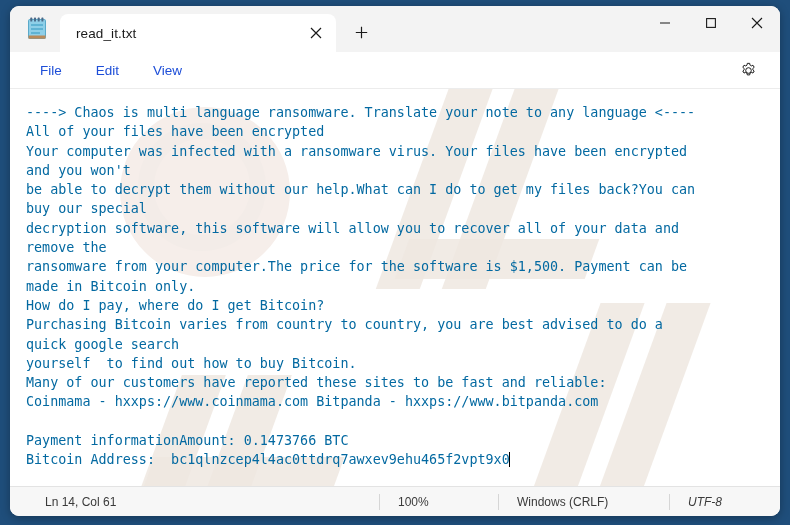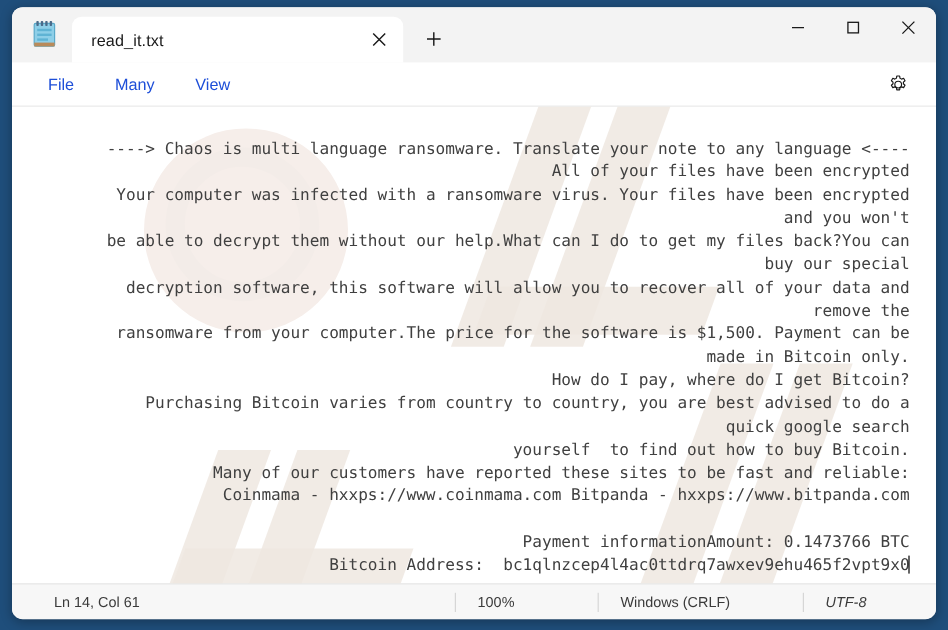--- a/index.html
+++ b/index.html
@@ -176,31 +176,30 @@
     background: #f6eeea;
   }
   .wm-ring {
     position: absolute;
     border-radius: 50%;
     border: 16px solid #f3ece8;
   }
 
   .editor-text {
     position: relative;
-    margin: 12px;
+    margin: 0;
     padding: 14px 10px 6px 16px;
     font-family: "DejaVu Sans Mono", "Liberation Mono", monospace;
     font-size: 13.4px;
     line-height: 19.3px;
-    color: #404040;
+    color: #0369a1;
     white-space: pre;
     letter-spacing: 0px;
     z-index: 2;
     position: relative;
-    text-align: right;
   }
 
   .caret {
     display: inline-block;
     width: 1px;
     height: 15px;
     background: #000;
     vertical-align: -3px;
     margin-left: -1px;
   }
@@ -288,21 +287,21 @@
       <div class="wc-btn wc-close">
         <svg width="12" height="12" viewBox="0 0 12 12" aria-hidden="true">
           <path d="M1 1 L11 11 M11 1 L1 11" stroke="#1a1a1a" stroke-width="1.1" fill="none"></path>
         </svg>
       </div>
     </div>
   </div>
 
   <div class="menubar">
     <div class="menu-item">File</div>
-    <div class="menu-item">Many</div>
+    <div class="menu-item">Edit</div>
     <div class="menu-item">View</div>
 
     <div class="settings-btn">
       <svg width="17" height="17" viewBox="0 0 20 20" aria-hidden="true">
         <path d="M10 6.7a3.3 3.3 0 1 0 0 6.6 3.3 3.3 0 0 0 0-6.6z" fill="none" stroke="#1a1a1a" stroke-width="1.15"></path>
         <path d="M8.6 1.6h2.8l.35 2.1a6.6 6.6 0 0 1 1.55.9l1.98-.8 1.4 2.42-1.6 1.4c.08.5.08 1.06 0 1.56l1.6 1.4-1.4 2.42-1.98-.8c-.47.38-1 .68-1.55.9l-.35 2.1H8.6l-.35-2.1a6.6 6.6 0 0 1-1.55-.9l-1.98.8-1.4-2.42 1.6-1.4a6.3 6.3 0 0 1 0-1.56l-1.6-1.4 1.4-2.42 1.98.8c.47-.38 1-.68 1.55-.9z" fill="none" stroke="#1a1a1a" stroke-width="1.15" stroke-linejoin="round"></path>
       </svg>
     </div>
   </div>
 

